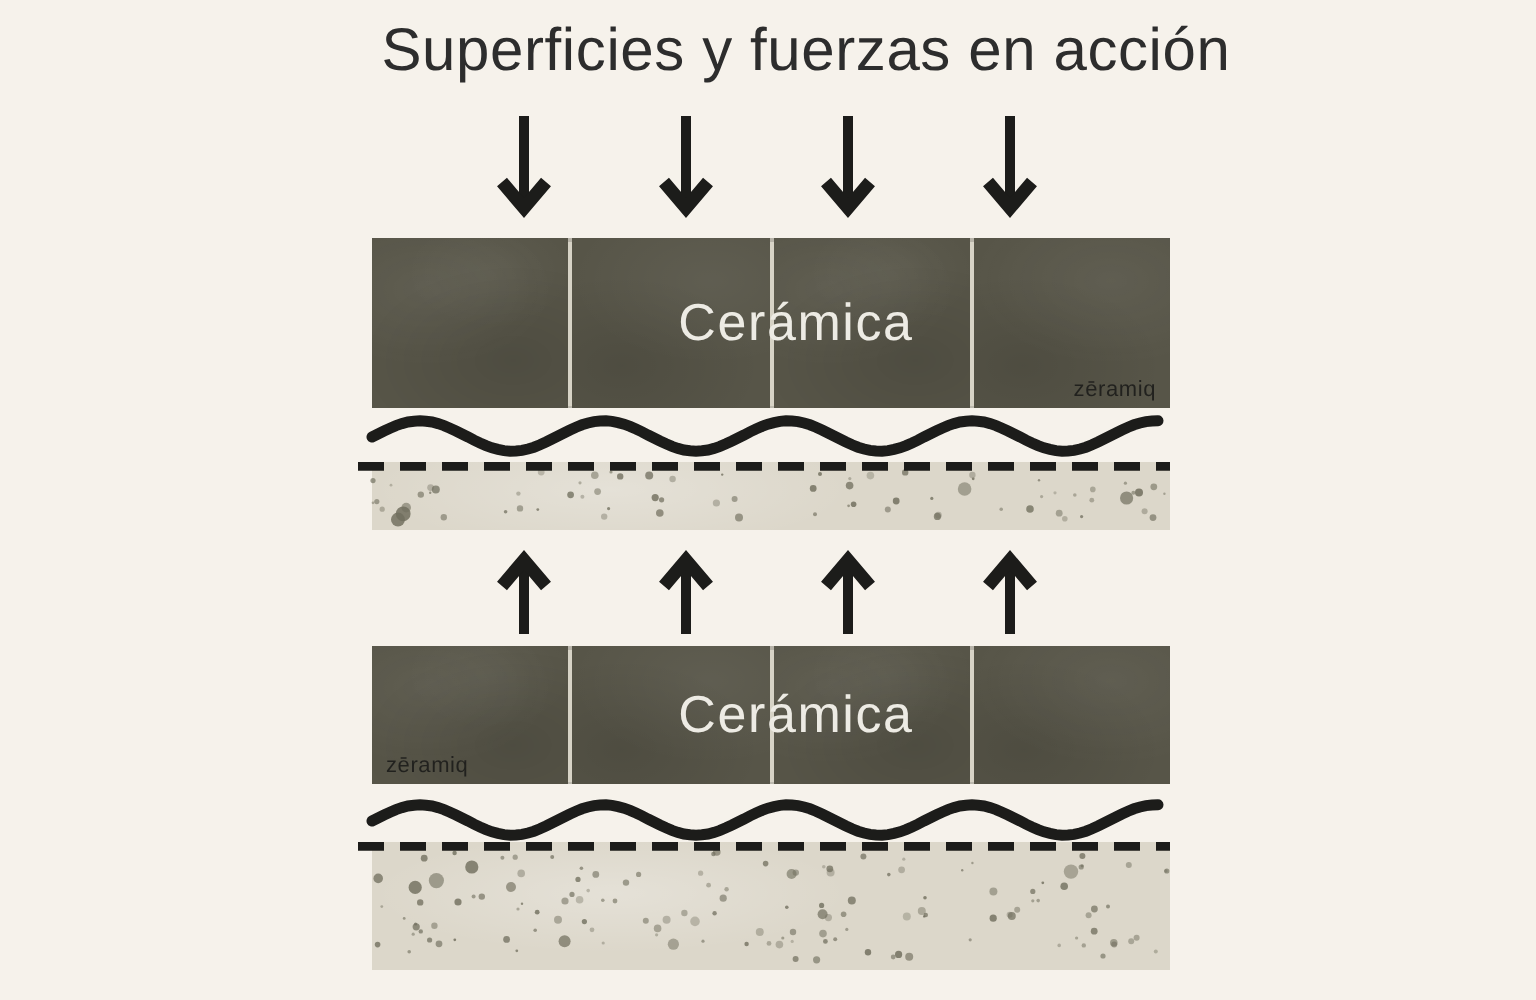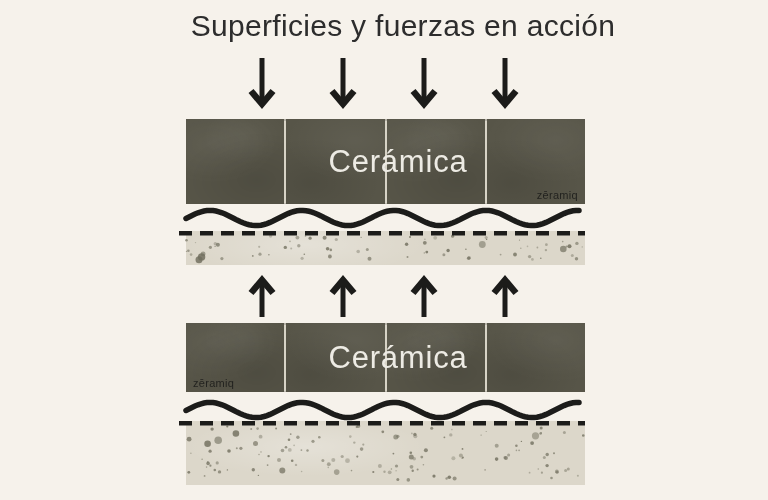--- a/index.html
+++ b/index.html
@@ -32,21 +32,21 @@
       radial-gradient(110px 70px at 72% 72%, rgba(0,0,0,.10), rgba(0,0,0,0) 70%),
       radial-gradient(60px 40px at 60% 20%, rgba(255,255,255,.04), rgba(255,255,255,0) 70%);
   }
   .tile:nth-child(even){
     background-image:
       radial-gradient(100px 60px at 70% 25%, rgba(255,255,255,.05), rgba(255,255,255,0) 70%),
       radial-gradient(100px 65px at 25% 75%, rgba(0,0,0,.10), rgba(0,0,0,0) 70%);
   }
   .tile-label{
     position:absolute;inset:0;display:flex;align-items:center;justify-content:center;
-    font-size:31px;font-weight:400;letter-spacing:.8px;
+    font-size:26px;font-weight:400;letter-spacing:.8px;
     color:var(--tile-label,#edebe4);pointer-events:none;padding-left:25px;
   }
   .watermark{
     position:absolute;bottom:3px;font-size:11px;font-weight:400;
     letter-spacing:.3px;color:var(--ink,#1c1c1a);opacity:.9;
   }
   .watermark.right{right:7px;}
   .watermark.left{left:7px;}
   .wave{position:absolute;left:186px;width:399px;height:30px;}
   #wave-top{top:203px;}

